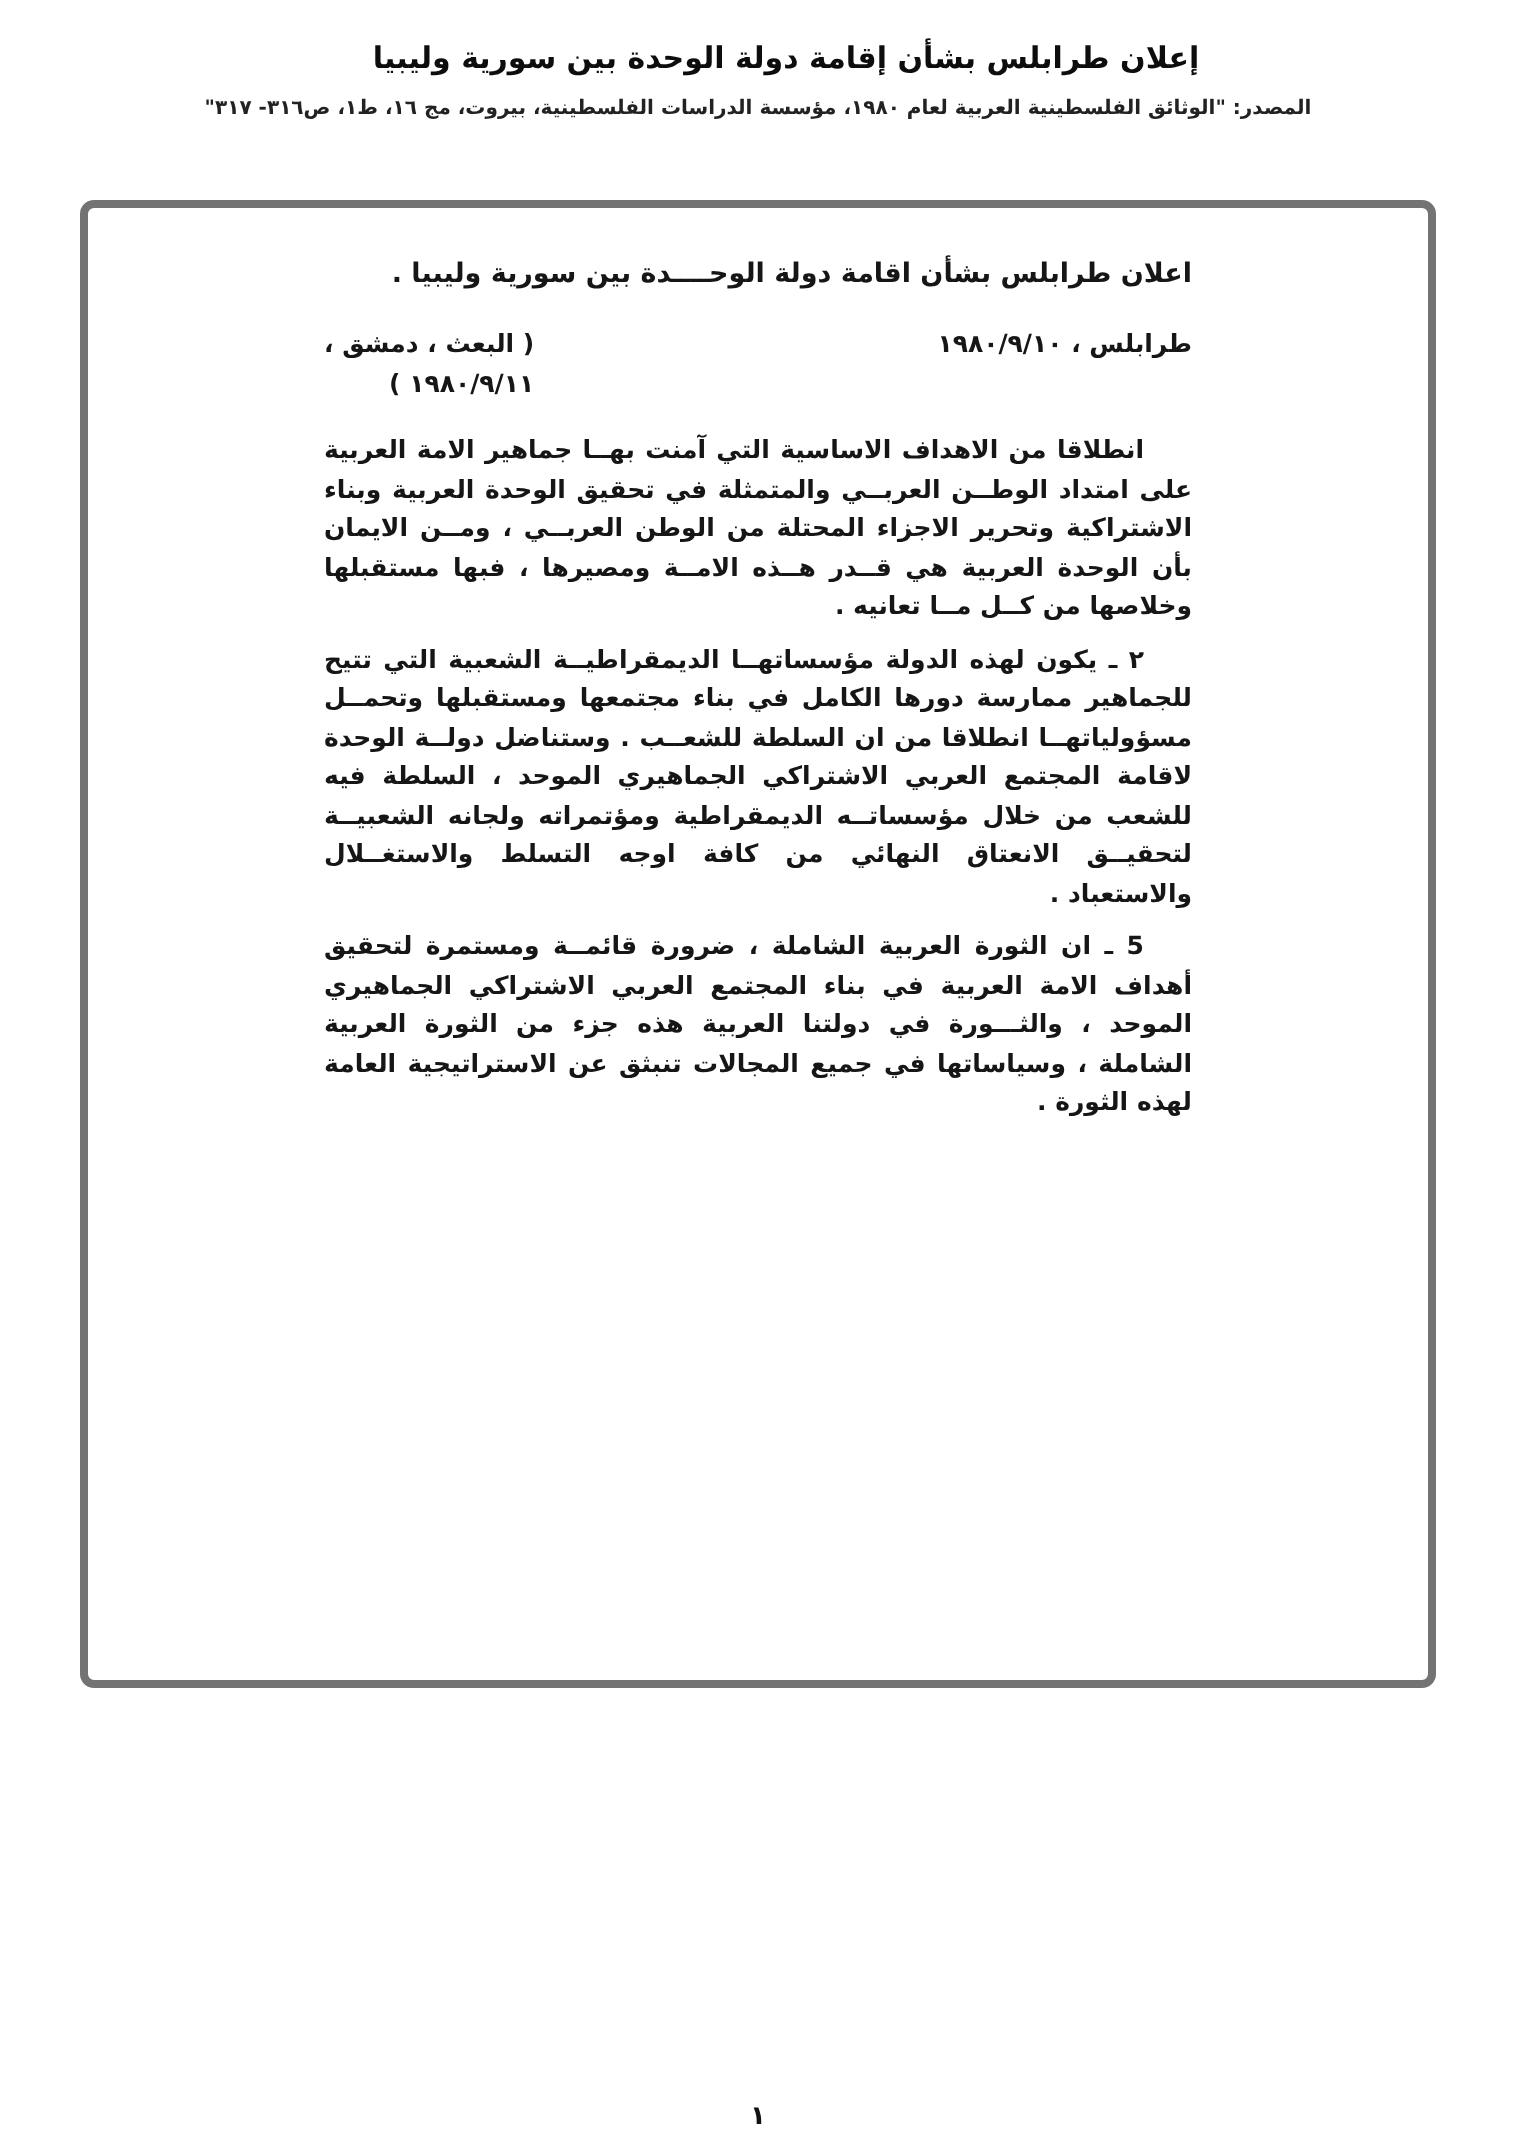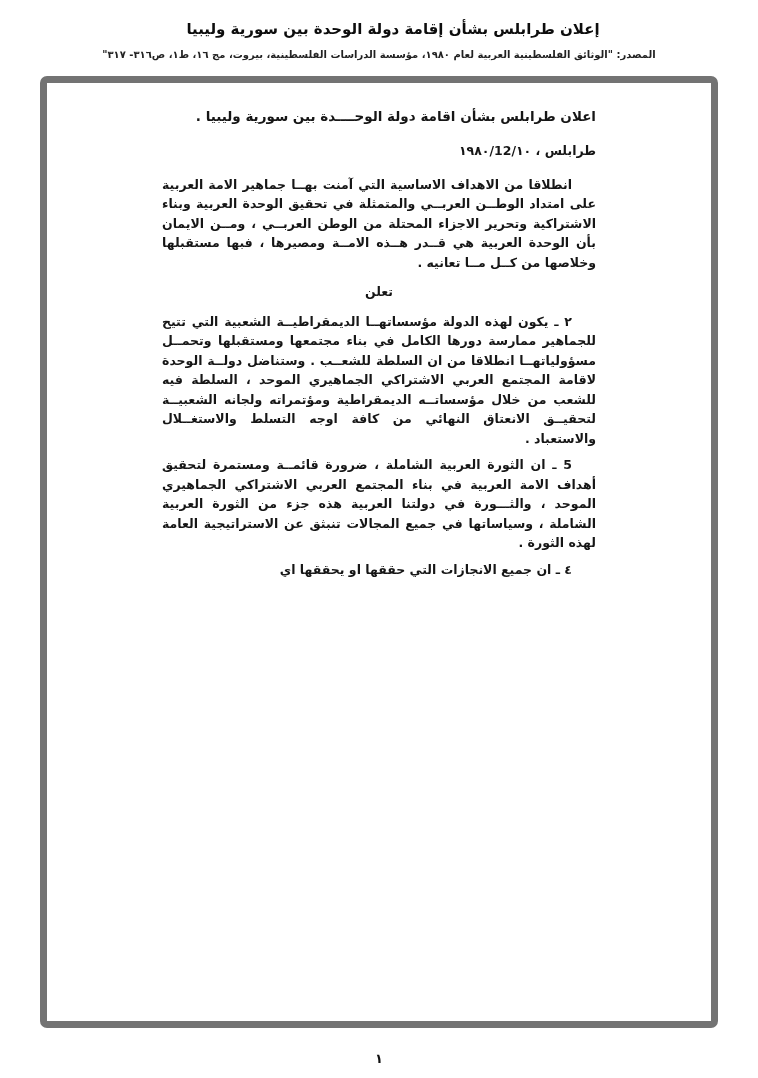--- a/index.html
+++ b/index.html
@@ -17,23 +17,23 @@
   .top-header { direction:rtl; text-align:center; padding-top:20px; }
   .top-title {
     font-size:15px; font-weight:bold; color:#0d0d0d; letter-spacing:0.3px;padding-left:28px;
   }
   .top-source {
     font-size:10px; font-weight:bold; color:#222; margin-top:11px;
   }
 
   
   .frame {
-    position:absolute; left:40px; top:76px;
-    width:678px; height:952px;
-    border:7px solid #737373;
+    position:absolute; left:40px; top:100px;
+    width:678px; height:744px;
+    border:4px solid #737373;
     border-radius:7px;
     overflow:hidden;
     background:#ffffff;
   }
 
   
   .content {
     direction:rtl;
     width:434px;
     margin:22px auto 0 auto;
@@ -90,34 +90,36 @@
     <div class="top-title">إعلان طرابلس بشأن إقامة دولة الوحدة بين سورية وليبيا</div>
     <div class="top-source">المصدر: "الوثائق الفلسطينية العربية لعام ١٩٨٠، مؤسسة الدراسات الفلسطينية، بيروت، مج ١٦، ط١، ص٣١٦- ٣١٧"</div>
   </div>
 
   <div class="frame">
     <div class="content">
 
       <h2 class="doc-title">اعلان طرابلس بشأن اقامة دولة الوحــــدة بين سورية وليبيا .</h2>
 
       <div class="dateline">
-        <span>طرابلس ، ١٩٨٠/12/١٠</span>
+        <span>طرابلس ، ١٩٨٠/٩/١٠</span>
+        <span class="dateline-ref">
+          <span class="ref1">( البعث ، دمشق ،</span>
+          <span class="ref2">١٩٨٠/٩/١١ )</span>
+        </span>
       </div>
 
       <p class="para">انطلاقا من الاهداف الاساسية التي آمنت بهــا جماهير الامة العربية على امتداد الوطــن العربــي والمتمثلة في تحقيق الوحدة العربية وبناء الاشتراكية وتحرير الاجزاء المحتلة من الوطن العربــي ، ومــن الايمان بأن الوحدة العربية هي قــدر هــذه الامــة ومصيرها ، فبها مستقبلها وخلاصها من كــل مــا تعانيه .</p>
 
 
-      <div class="declare">تعلن</div>
 
 
 
       <p class="para">٢ ـ يكون لهذه الدولة مؤسساتهــا الديمقراطيــة الشعبية التي تتيح للجماهير ممارسة دورها الكامل في بناء مجتمعها ومستقبلها وتحمــل مسؤولياتهــا انطلاقا من ان السلطة للشعــب . وستناضل دولــة الوحدة لاقامة المجتمع العربي الاشتراكي الجماهيري الموحد ، السلطة فيه للشعب من خلال مؤسساتــه الديمقراطية ومؤتمراته ولجانه الشعبيــة لتحقيــق الانعتاق النهائي من كافة اوجه التسلط والاستغــلال والاستعباد .</p>
 
       <p class="para">5 ـ ان الثورة العربية الشاملة ، ضرورة قائمــة ومستمرة لتحقيق أهداف الامة العربية في بناء المجتمع العربي الاشتراكي الجماهيري الموحد ، والثـــورة في دولتنا العربية هذه جزء من الثورة العربية الشاملة ، وسياساتها في جميع المجالات تنبثق عن الاستراتيجية العامة لهذه الثورة .</p>
 
-      <p class="para">٤ ـ ان جميع الانجازات التي حققها او يحققها اي</p>
 
     </div>
   </div>
 
   <div class="page-number">١</div>
 
 </div>
 
 </body></html>

